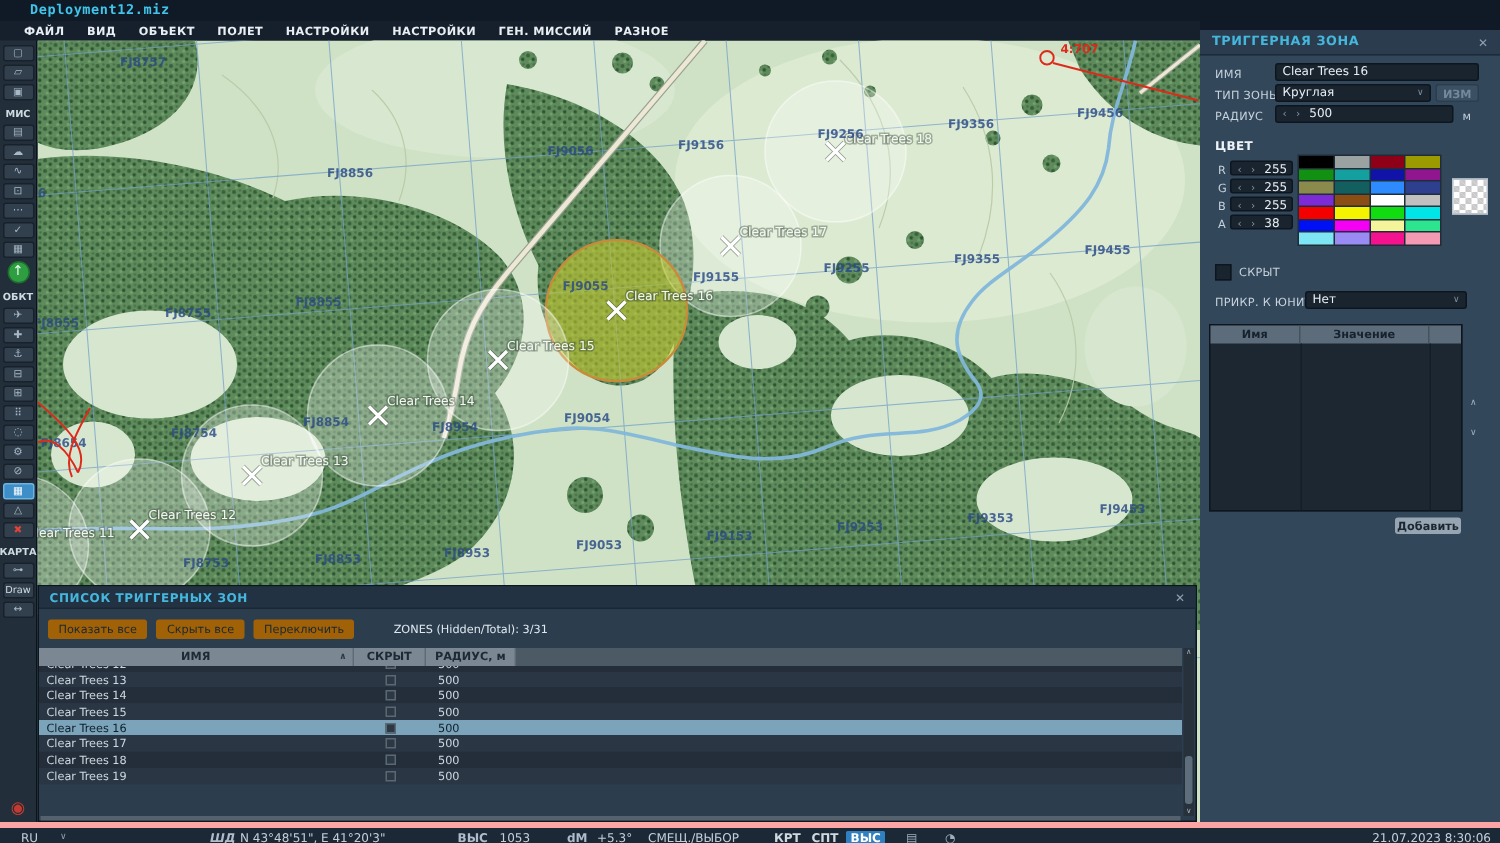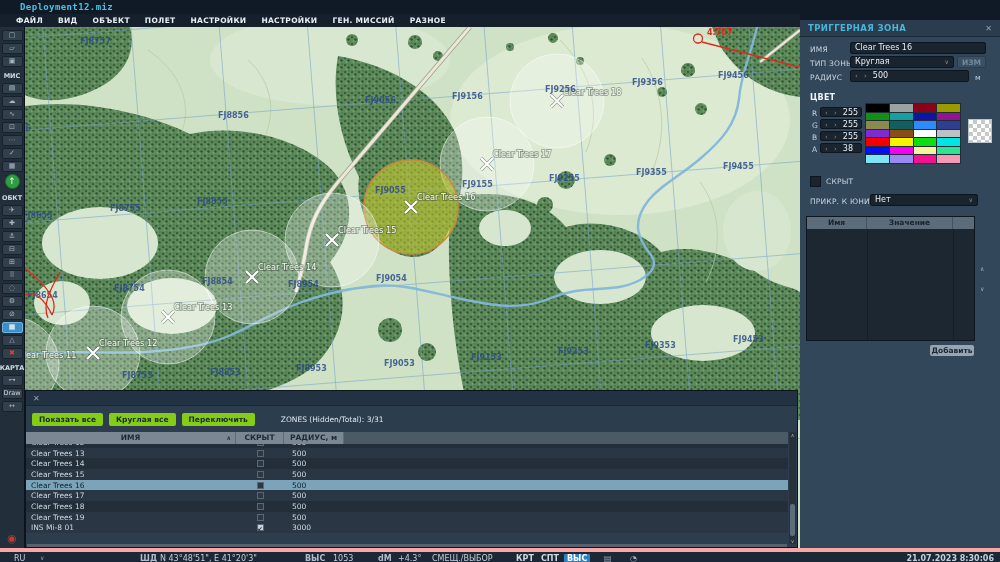--- a/index.html
+++ b/index.html
@@ -30,21 +30,21 @@
   .zone-x{stroke:#ffffff;stroke-width:2.2;fill:none;}
   .zone-x-shadow{stroke:rgba(30,40,30,.45);stroke-width:3.2;fill:none;}
   .red-ann{stroke:#dd2a1a;fill:none;stroke-width:1.3;}
   .red-text{font-family:"DejaVu Sans",sans-serif;font-weight:bold;font-size:8px;fill:#dd2a1a;}
   
   .zones-panel{position:absolute;left:25px;top:390px;width:773px;height:158px;background:#2c3d4e;border:1px solid #0d161f;box-sizing:border-box;}
   .zp-header{height:14px;background:#223243;display:flex;align-items:center;padding:0 7px;border-bottom:1px solid #1a2836;}
   .zp-title{color:#45b7dc;font-size:8px;font-weight:bold;letter-spacing:.4px;flex:1;}
   .zp-close{color:#8fa2b2;font-size:8px;}
   .zp-controls{position:absolute;left:6px;top:22px;display:flex;gap:6px;align-items:center;height:12px;}
-  .zp-btn{background:#84cc16;color:#1b2733;font-size:7.5px;font-weight:bold;padding:2px 7px;border-radius:2px;white-space:nowrap;}
+  .zp-btn{background:#a16207;color:#1b2733;font-size:7.5px;font-weight:normal;padding:2px 7px;border-radius:2px;white-space:nowrap;}
   .zp-counter{color:#dfe8ef;font-size:7.5px;margin-left:20px;white-space:nowrap;}
   .zp-table{position:absolute;left:0;top:41px;right:9px;bottom:3px;overflow:hidden;}
   .zp-thead{display:flex;height:12px;}
   .zp-th{background:#7b8894;color:#1d2935;font-size:7.5px;font-weight:bold;text-align:center;line-height:12px;border-right:1px solid #5f6c78;box-sizing:border-box;position:relative;}
   .zp-th.c-name{width:210px;}.zp-th.c-hid{width:48px;}.zp-th.c-rad{width:60px;}.zp-th.c-fill{flex:1;background:#4c5a66;border-right:none;}
   .sort{position:absolute;right:4px;top:1px;font-size:6px;color:#2c3946;line-height:10px;}
   .zp-rows{position:absolute;top:12px;left:0;right:0;bottom:0;overflow:hidden;}
   .zp-row{display:flex;height:10.7px;align-items:center;font-size:7.5px;color:#cdd8e1;box-sizing:border-box;}
   .zp-row.odd{background:#232e3a;}.zp-row.even{background:#2a3643;}
   .zp-row.selected{background:#7ba4ba;color:#0e1e2a;}
@@ -82,21 +82,21 @@
   .props-ar{position:absolute;left:180px;font-size:6px;color:#9fb0bd;}
   .add-btn{position:absolute;left:130px;top:308px;width:44px;height:11px;background:#97a5b2;color:#1b2733;font-size:7.5px;font-weight:bold;text-align:center;line-height:11px;border-radius:2px;}
   
   .statusbar{position:absolute;left:0;top:548px;width:1000px;height:14px;background:#1b2835;border-top:4px solid #fca5a5;font-size:8px;color:#c3cfda;}
   .sb{position:absolute;top:2px;white-space:nowrap;}
   .sb.dim{color:#8fa2b2;}
   .sb.bold{font-weight:bold;color:#aebccb;}
   .sb.chip{font-weight:bold;color:#cfd9e2;}
   .sb.chip.on{background:#2f7fc1;color:#fff;padding:0 3px;border-radius:1px;top:2px;}
   .sb.icon{color:#9fb0bd;}
-  .sb.right{right:6px;font-weight:bold;}
+  .sb.right{right:6px;}
 </style>
 </head>
 <body>
 
 <div id="app">
 
   <div class="titlebar">
     <div class="win-title">Deployment12.miz</div>
   </div>
   <div class="menubar">
@@ -309,25 +309,26 @@
         <path class="red-ann" d="M60,272 C50,290 42,305 48,318"></path>
         <path class="red-ann" d="M702,42 L799,67"></path>
         <circle class="red-ann" cx="698" cy="38.5" r="4.5"></circle>
       <text x="707" y="35" class="red-text">4:707</text>
         </g>
     </svg>
   </div>
 
   <div class="zones-panel">
     <div class="zp-header">
+      <span class="zp-title">СПИСОК ТРИГГЕРНЫХ ЗОН</span>
       <span class="zp-close">✕</span>
     </div>
     <div class="zp-controls">
       <span class="zp-btn">Показать все</span>
-      <span class="zp-btn">Круглая все</span>
+      <span class="zp-btn">Скрыть все</span>
       <span class="zp-btn">Переключить</span>
       <span class="zp-counter">ZONES (Hidden/Total): 3/31</span>
     </div>
     <div class="zp-table">
       <div class="zp-thead">
         <div class="zp-th c-name"><span>ИМЯ</span><span class="sort">∧</span></div>
         <div class="zp-th c-hid">СКРЫТ</div>
         <div class="zp-th c-rad">РАДИУС, м</div>
         <div class="zp-th c-fill"></div>
       </div>
@@ -380,27 +381,20 @@
               <div class="cb"></div>
             </div>
             <div class="zc-rad">500</div>
           </div>
           <div class="zp-row even">
             <div class="zc-name">Clear Trees 19</div>
             <div class="zc-hid">
               <div class="cb"></div>
             </div>
             <div class="zc-rad">500</div>
-          </div>
-          <div class="zp-row even">
-            <div class="zc-name">INS Mi-8 01</div>
-            <div class="zc-hid">
-              <div class="cb checked">✔</div>
-            </div>
-            <div class="zc-rad">3000</div>
           </div>
         </div>
     </div>
     <div class="zp-scroll">
       <span class="ar" style="top:0;">∧</span>
       <div class="zp-thumb"></div>
       <span class="ar" style="bottom:0;">∨</span>
     </div>
     <div class="zp-hscroll"></div>
   </div>
@@ -483,26 +477,26 @@
       </div>
       <span class="props-ar" style="top:228px;">∧</span>
       <span class="props-ar" style="top:248px;">∨</span>
       <div class="add-btn">Добавить</div>
     </div>
   </div>
 
   <div class="statusbar">
     <span class="sb" style="left:14px;">RU</span>
     <span class="sb dim" style="left:40px;font-size:6px;">∨</span>
-    <span class="sb bold" style="left:140px;">ШД</span>
+    <span class="sb bold" style="left:140px;font-style:italic;">ШД</span>
     <span class="sb" style="left:160px;">N 43°48'51", E 41°20'3"</span>
     <span class="sb bold" style="left:305px;">ВЫС</span>
     <span class="sb" style="left:333px;">1053</span>
     <span class="sb bold" style="left:378px;">dM</span>
-    <span class="sb" style="left:398px;">+4.3°</span>
+    <span class="sb" style="left:398px;">+5.3°</span>
     <span class="sb" style="left:432px;">СМЕЩ./ВЫБОР</span>
     <span class="sb chip" style="left:516px;">КРТ</span>
     <span class="sb chip" style="left:541px;">СПТ</span>
     <span class="sb chip on" style="left:564px;">ВЫС</span>
     <span class="sb icon" style="left:604px;">▤</span>
     <span class="sb icon" style="left:630px;">◔</span>
     <span class="sb right">21.07.2023 8:30:06</span>
   </div>
 
 </div>

